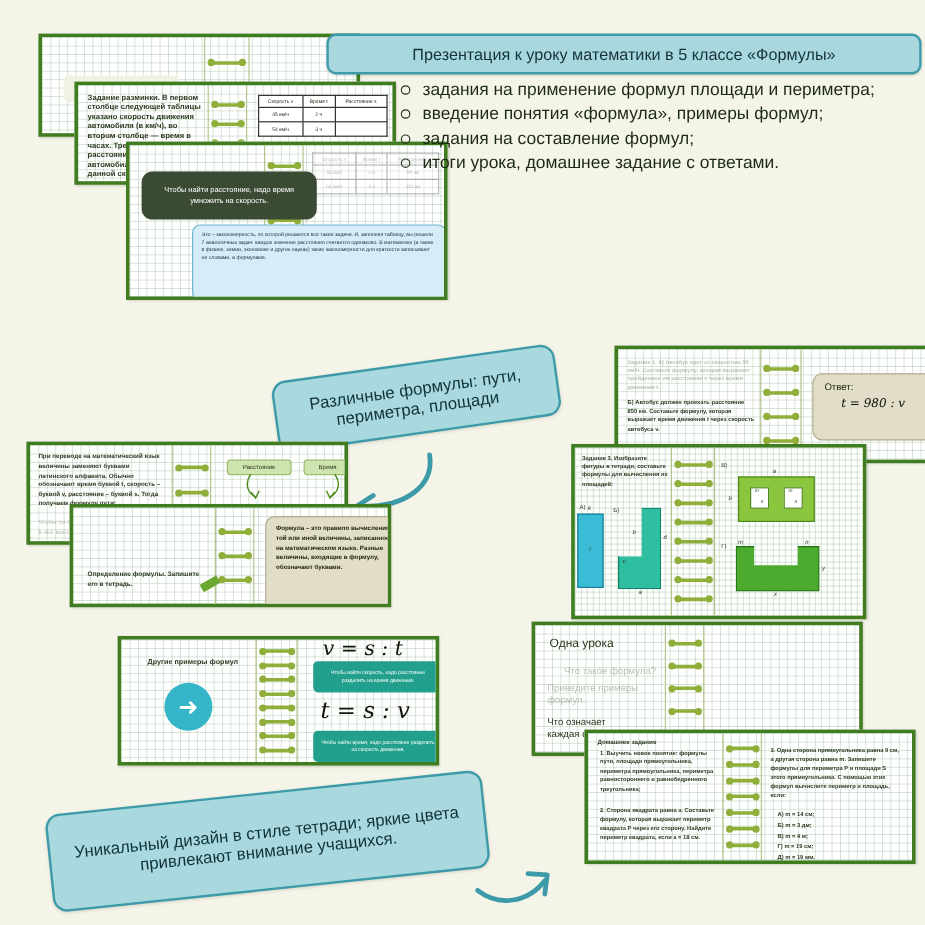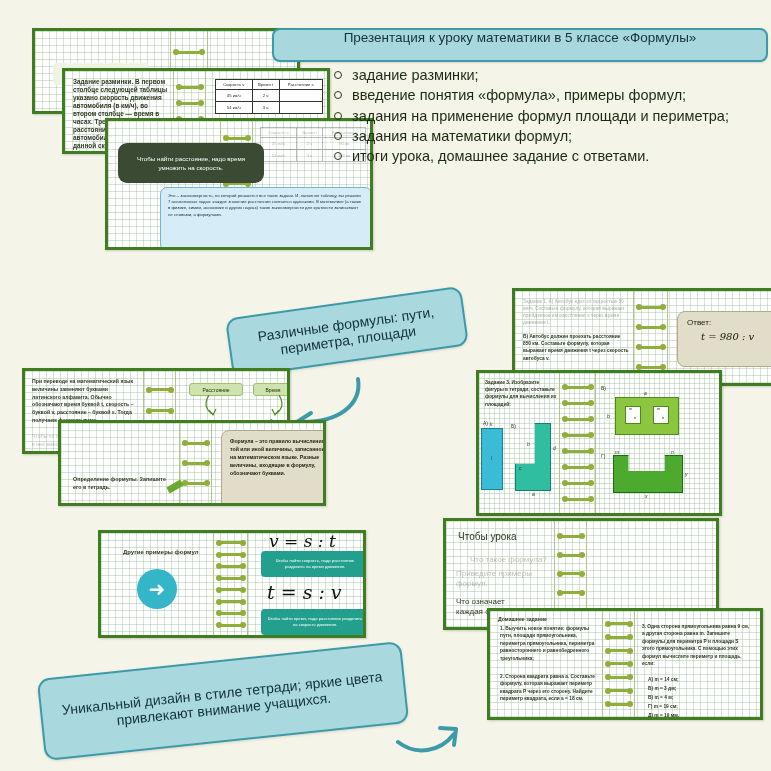--- a/index.html
+++ b/index.html
@@ -41,21 +41,21 @@
     position:absolute;background:#eef3e2;border-radius:4px;
     color:#1b2b12;font-weight:400;
   }
   .s-text{position:absolute;color:#2d3a21;line-height:1.25;}
   .s-text.bold{font-weight:bold;}
 
   
   .banner{
     position:absolute;left:272px;top:28px;width:492px;height:30px;
     background:#a8d8de;border:2px solid #3d9aa8;border-radius:8px;
-    display:flex;align-items:flex-start;justify-content:center;
+    display:flex;align-items:center;justify-content:center;
     color:#14323a;font-size:13.5px;
     box-shadow:0 1px 2px rgba(0,0,0,.12);
   }
 
   
   .intro{position:absolute;left:330px;top:66px;width:432px;}
   .intro-head{font-size:15.5px;color:#1c2a14;text-align:center;margin-bottom:2px;}
   .intro ul{list-style:none;margin:0;padding:0;}
   .intro li{
     font-size:14.5px;color:#1c2a14;line-height:1.33;
@@ -178,24 +178,23 @@
     <div class="darkbox" style="left:10px;top:22px;width:132px;height:40px;font-size:6.2px;padding:0 7px;line-height:1.5;">Чтобы найти расстояние, надо время умножить на скорость.</div>
     <div class="bluebox" style="left:52px;top:66px;width:196px;height:52px;font-size:4.3px;padding:5px 7px;line-height:1.45;">Это – закономерность, по которой решаются все такие задачи. И, заполняя таблицу, вы решили 7 аналогичных задач: каждое значение расстояния считается одинаково. В математике (а также в физике, химии, экономике и других науках) такие закономерности для краткости записывают не словами, а формулами.</div>
   </div>
 
   <div class="banner">
     <span>Презентация к уроку математики в 5 классе «Формулы»</span>
   </div>
 
   <div class="intro">
     <ul>
-      <li>задание разминки;</li>
+      <li>задания на применение формул площади и периметра;</li>
       <li>введение понятия «формула», примеры формул;</li>
-      <li>задания на применение формул площади и периметра;</li>
-      <li>задания на математики формул;</li>
+      <li>задания на составление формул;</li>
       <li>итоги урока, домашнее задание с ответами.</li>
     </ul>
   </div>
 
   <div class="callout" style="left:228px;top:302px;width:210px;height:56px;font-size:14px;padding:0 12px;
               transform:rotate(-8deg);">
     <span>Различные формулы: пути, периметра, площади</span>
   </div>
 
   <svg style="position:absolute;left:278px;top:375px;width:90px;height:62px;">
@@ -336,21 +335,21 @@
     <div class="grid"></div>
     <div class="margin-line" style="left:108px;"></div>
     <div class="margin-line" style="left:140px;"></div>
     <div class="spiral" style="left:109px;width:32px;padding:6px 0;">
       <div class="ring"></div>
         <div class="ring"></div>
         <div class="ring"></div>
         <div class="ring"></div>
         <div class="ring"></div>
     </div>
-    <div class="s-text" style="left:12px;top:10px;font-size:10px;">Чтобы урока</div>
+    <div class="s-text" style="left:12px;top:10px;font-size:10px;">Одна урока</div>
     <div class="s-text faded" style="left:24px;top:34px;width:98px;font-size:8px;">Что такое формула?</div>
     <div class="s-text faded" style="left:10px;top:48px;width:98px;font-size:8px;line-height:1.3;">Приведите примеры формул.</div>
     <div class="s-text" style="left:10px;top:76px;width:70px;font-size:8px;line-height:1.3;">Что означает каждая формула?</div>
   </div>
 
   <div class="slide" style="left:487px;top:608px;width:276px;height:112px;">
     <div class="grid"></div>
     <div class="margin-line" style="left:112px;"></div>
     <div class="margin-line" style="left:144px;"></div>
     <div class="spiral" style="left:113px;width:32px;padding:6px 0;">

